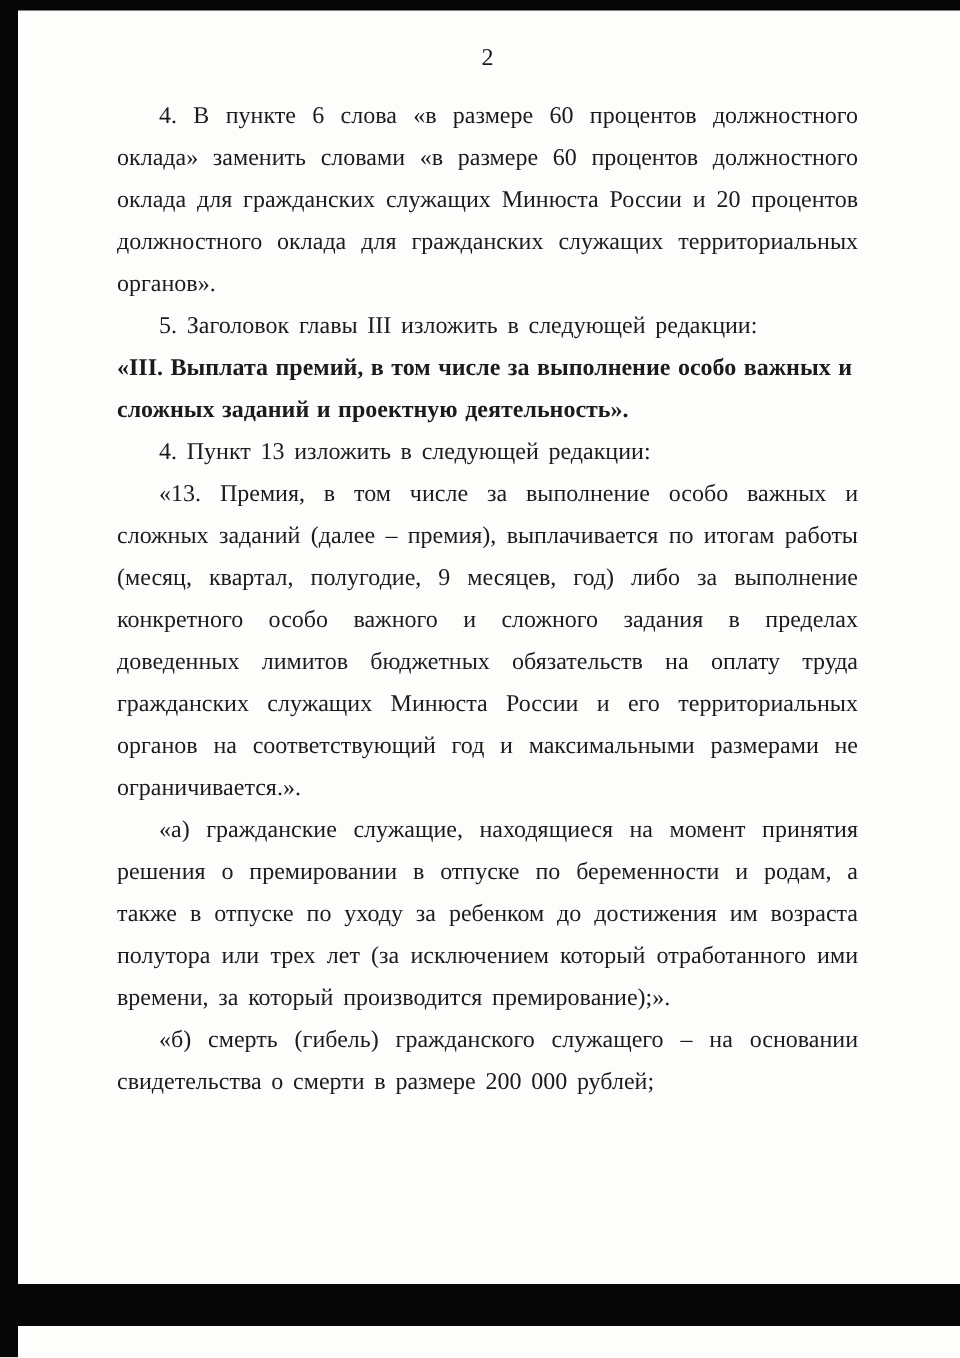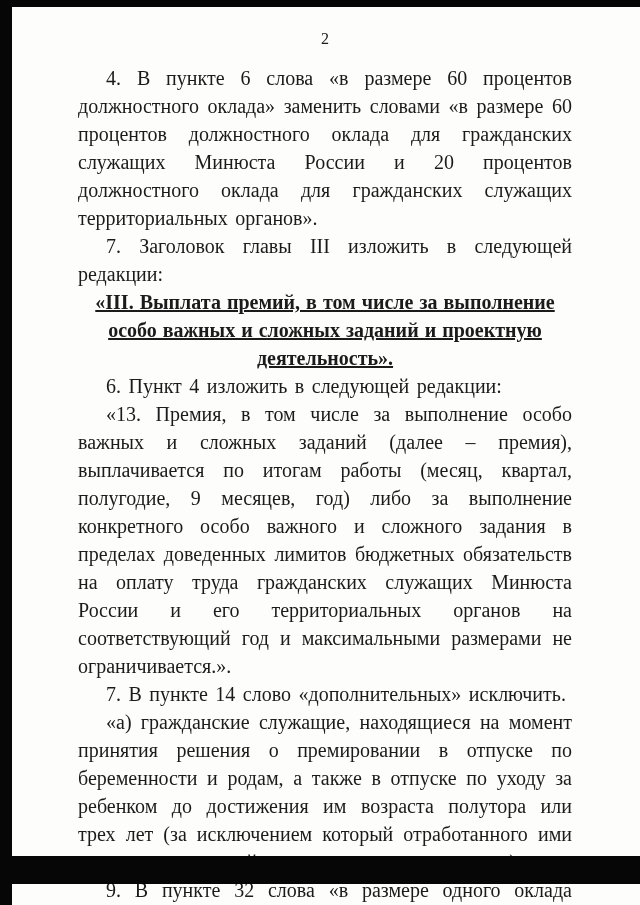--- a/index.html
+++ b/index.html
@@ -25,50 +25,47 @@
     width: 494px;
     z-index: 1;
   }
   .page-number {
     text-align: center;
     font-size: 16px;
     margin: 0 0 16px 0;
   }
   .content p {
     margin: 0;
-    font-size: 20px;
+    font-size: 16px;
     line-height: 28px;
     text-align: justify;
     text-indent: 28px;
     word-spacing: 2.5px;
   }
   .content p.heading-bold {
     font-weight: 700;
-    text-align: center;
+    text-align: left;
     text-indent: 0;
     word-spacing: 1px;
-    text-decoration: underline;
   }
 </style>
 </head>
 <body>
 
 <div class="page">
 
   <div class="artifact artifact-top"></div>
   <div class="artifact artifact-left"></div>
   <div class="artifact artifact-bottom"></div>
 
   <div class="content">
     <div class="page-number">2</div>
 
     <p>4.  В пункте 6 слова «в размере 60 процентов должностного оклада» заменить словами «в размере 60 процентов должностного оклада для гражданских служащих Минюста России и 20 процентов должностного оклада для гражданских служащих территориальных органов».</p>
-    <p>7.  Заголовок главы III изложить в следующей редакции:</p>
+    <p>5.  Заголовок главы III изложить в следующей редакции:</p>
     <p class="heading-bold">«III. Выплата премий, в том числе за выполнение особо важных и сложных заданий и проектную деятельность».</p>
-    <p>6.  Пункт 4 изложить в следующей редакции:</p>
+    <p>4.  Пункт 13 изложить в следующей редакции:</p>
     <p>«13. Премия, в том числе за выполнение особо важных и сложных заданий (далее – премия), выплачивается по итогам работы (месяц, квартал, полугодие, 9 месяцев, год) либо за выполнение конкретного особо важного и сложного задания в пределах доведенных лимитов бюджетных обязательств на оплату труда гражданских служащих Минюста России и его территориальных органов на соответствующий год и максимальными размерами не ограничивается.».</p>
-    <p>7.  В пункте 14 слово «дополнительных» исключить.</p>
     <p>«а) гражданские служащие, находящиеся на момент принятия решения о премировании в отпуске по беременности и родам, а также в отпуске по уходу за ребенком до достижения им возраста полутора или трех лет (за исключением который отработанного ими времени, за который производится премирование);».</p>
-    <p>9.  В пункте 32 слова «в размере одного оклада денежного содержания» заменить словами «в размере 0,5 должностного оклада».</p>
     <p>«б) смерть (гибель) гражданского служащего – на основании свидетельства о смерти в размере 200 000 рублей;</p>
   </div>
 
 </div>
 
 </body></html>

